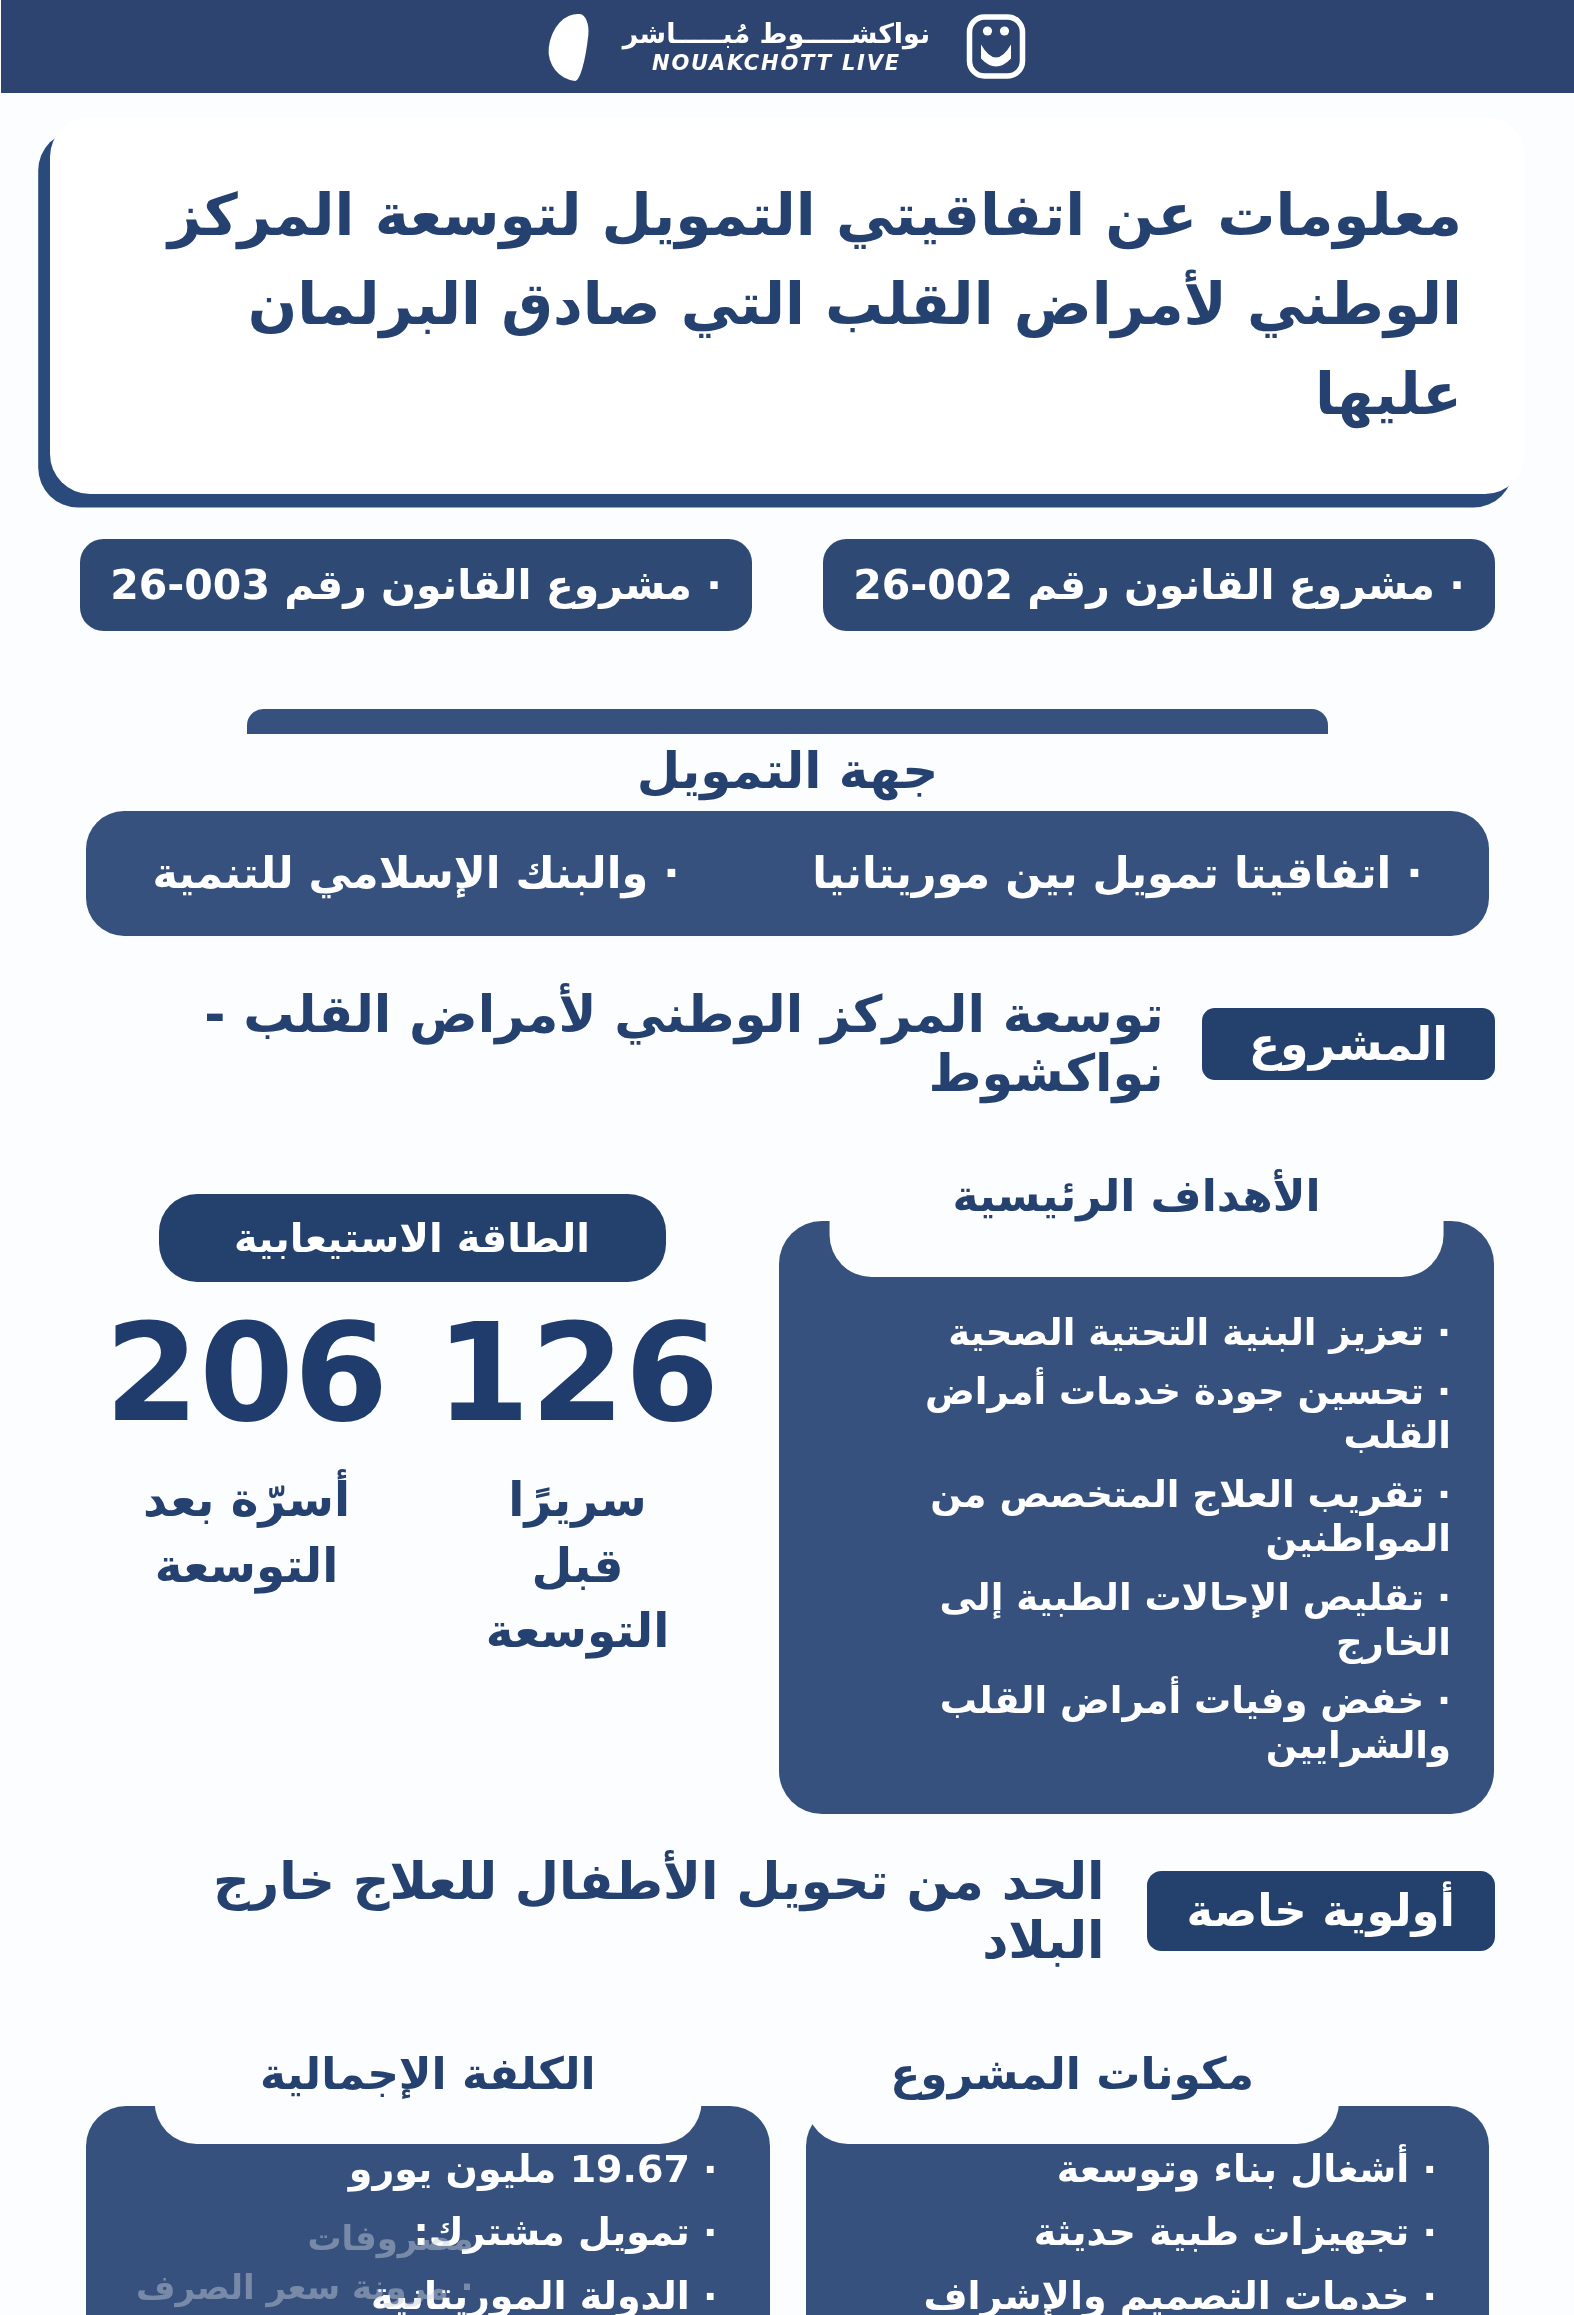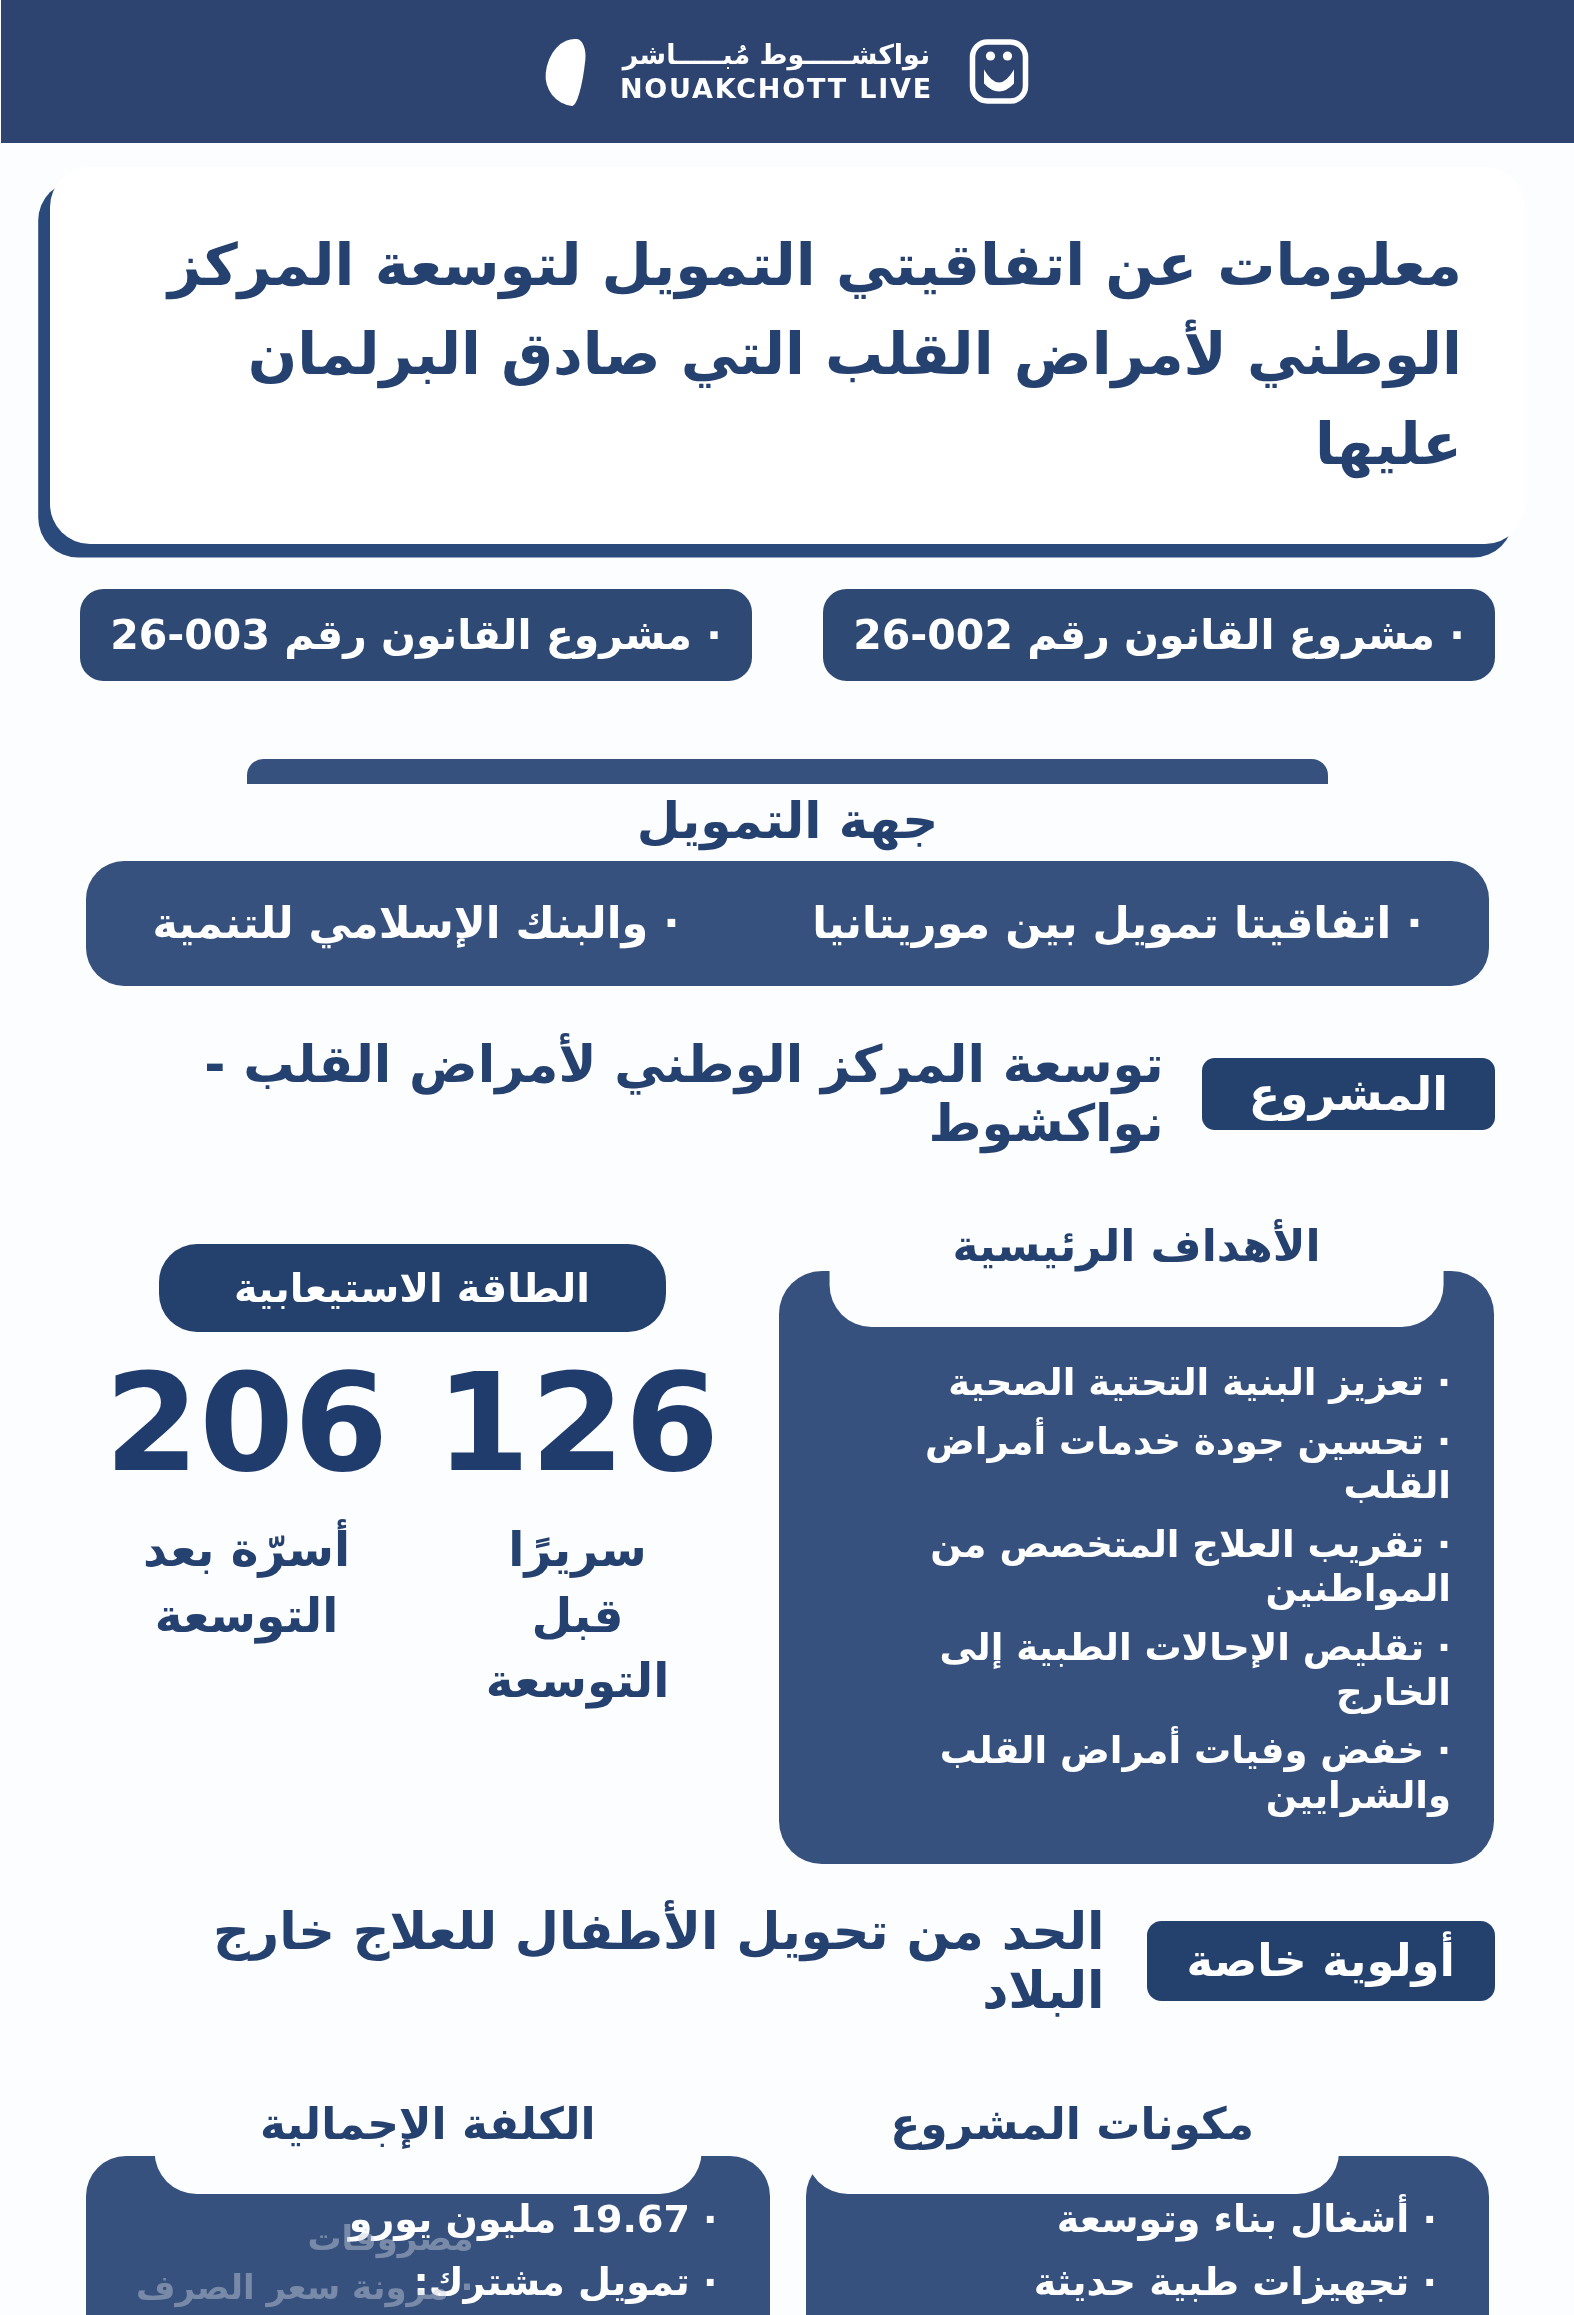--- a/index.html
+++ b/index.html
@@ -8,36 +8,36 @@
     height: 2316px;
     position: relative;
     overflow: hidden;
     background: var(--page_bg, #fcfdff);
     font-family: "DejaVu Sans", sans-serif;
     font-weight: 700;
   }
 
   
   .header {
-    height: 143px;
+    height: 93px;
     background: var(--header_bg, #2e4470);
     display: flex;
     align-items: center;
     justify-content: center;
     gap: 36px;
   }
   .logo-swoosh {
     width: 38px; height: 67px;
     background: #fff;
     border-radius: 72% 28% 22% 78% / 55% 30% 70% 45%;
     transform: rotate(6deg);
   }
   .logo-text { color: #fff; text-align: center; line-height: 1.25; }
   .logo-ar { font-size: 27px; letter-spacing: 0.9px; }
-  .logo-en { font-size: 27px; letter-spacing: 1.8px; }
+  .logo-en { font-size: 21px; letter-spacing: 1.8px; font-style: italic; }
   .logo-icon { display: block; }
 
   
   .title-card {
     margin: 23.5px 50px 0;
     background: var(--card_bg, #ffffff);
     border-radius: 40px;
     box-shadow: -11.8px 13.6px 0 var(--shadow, #2b4a7c);
     padding: 54px 63px;
   }

